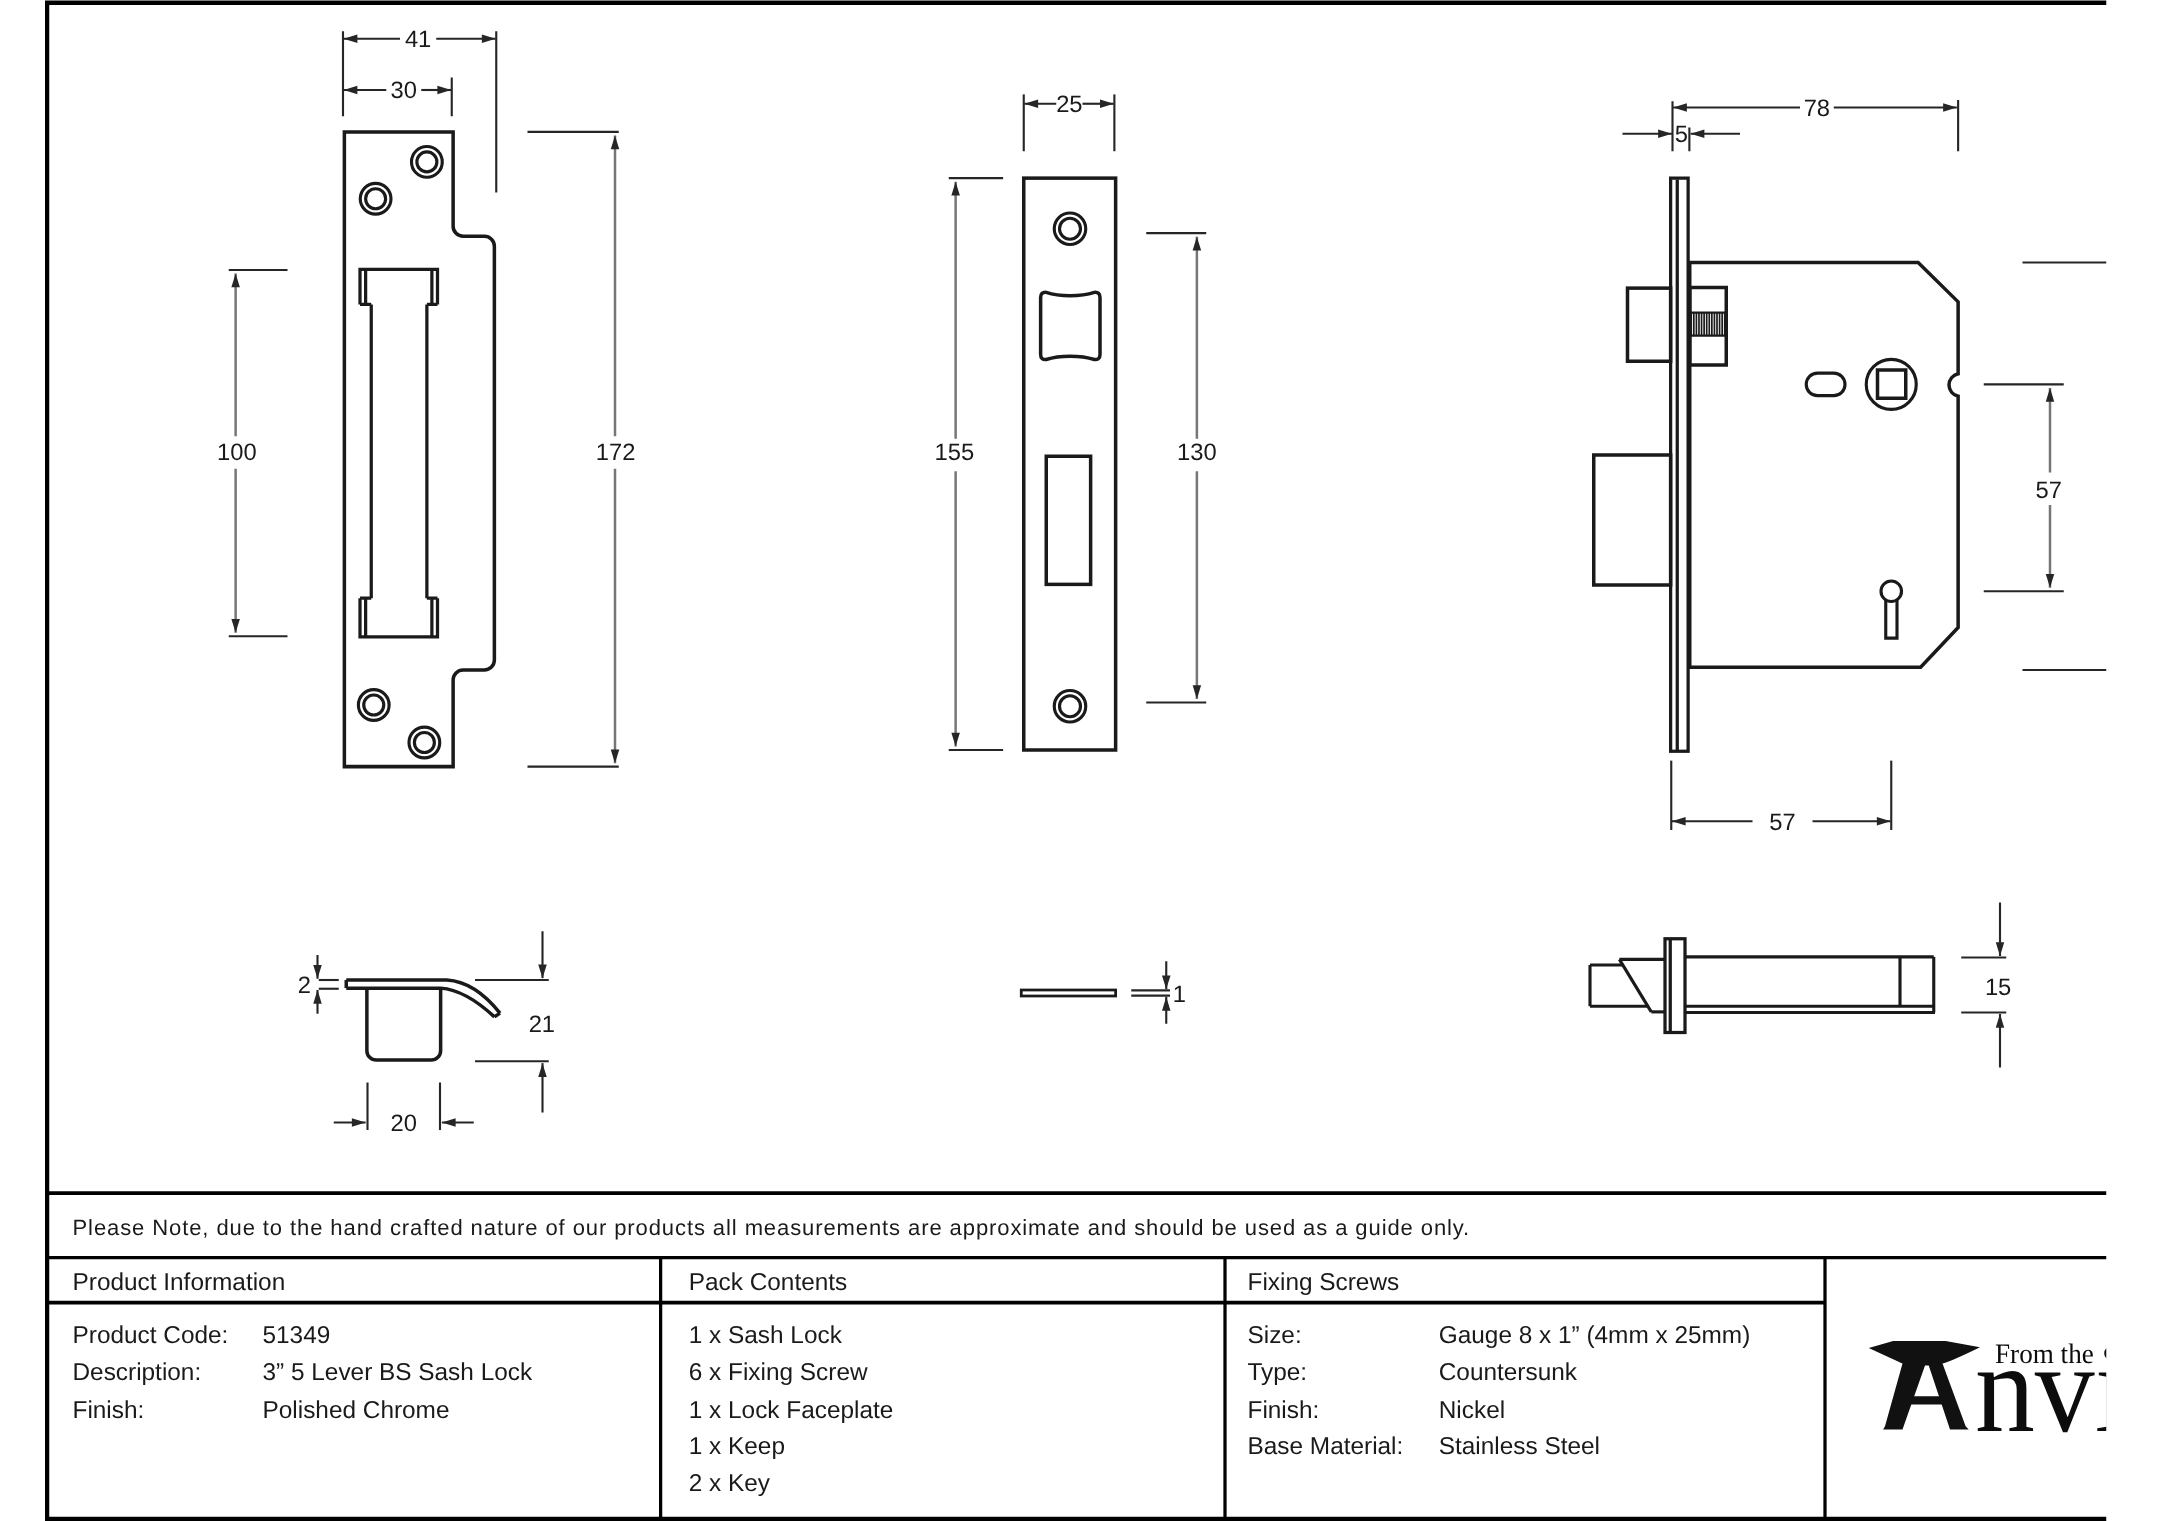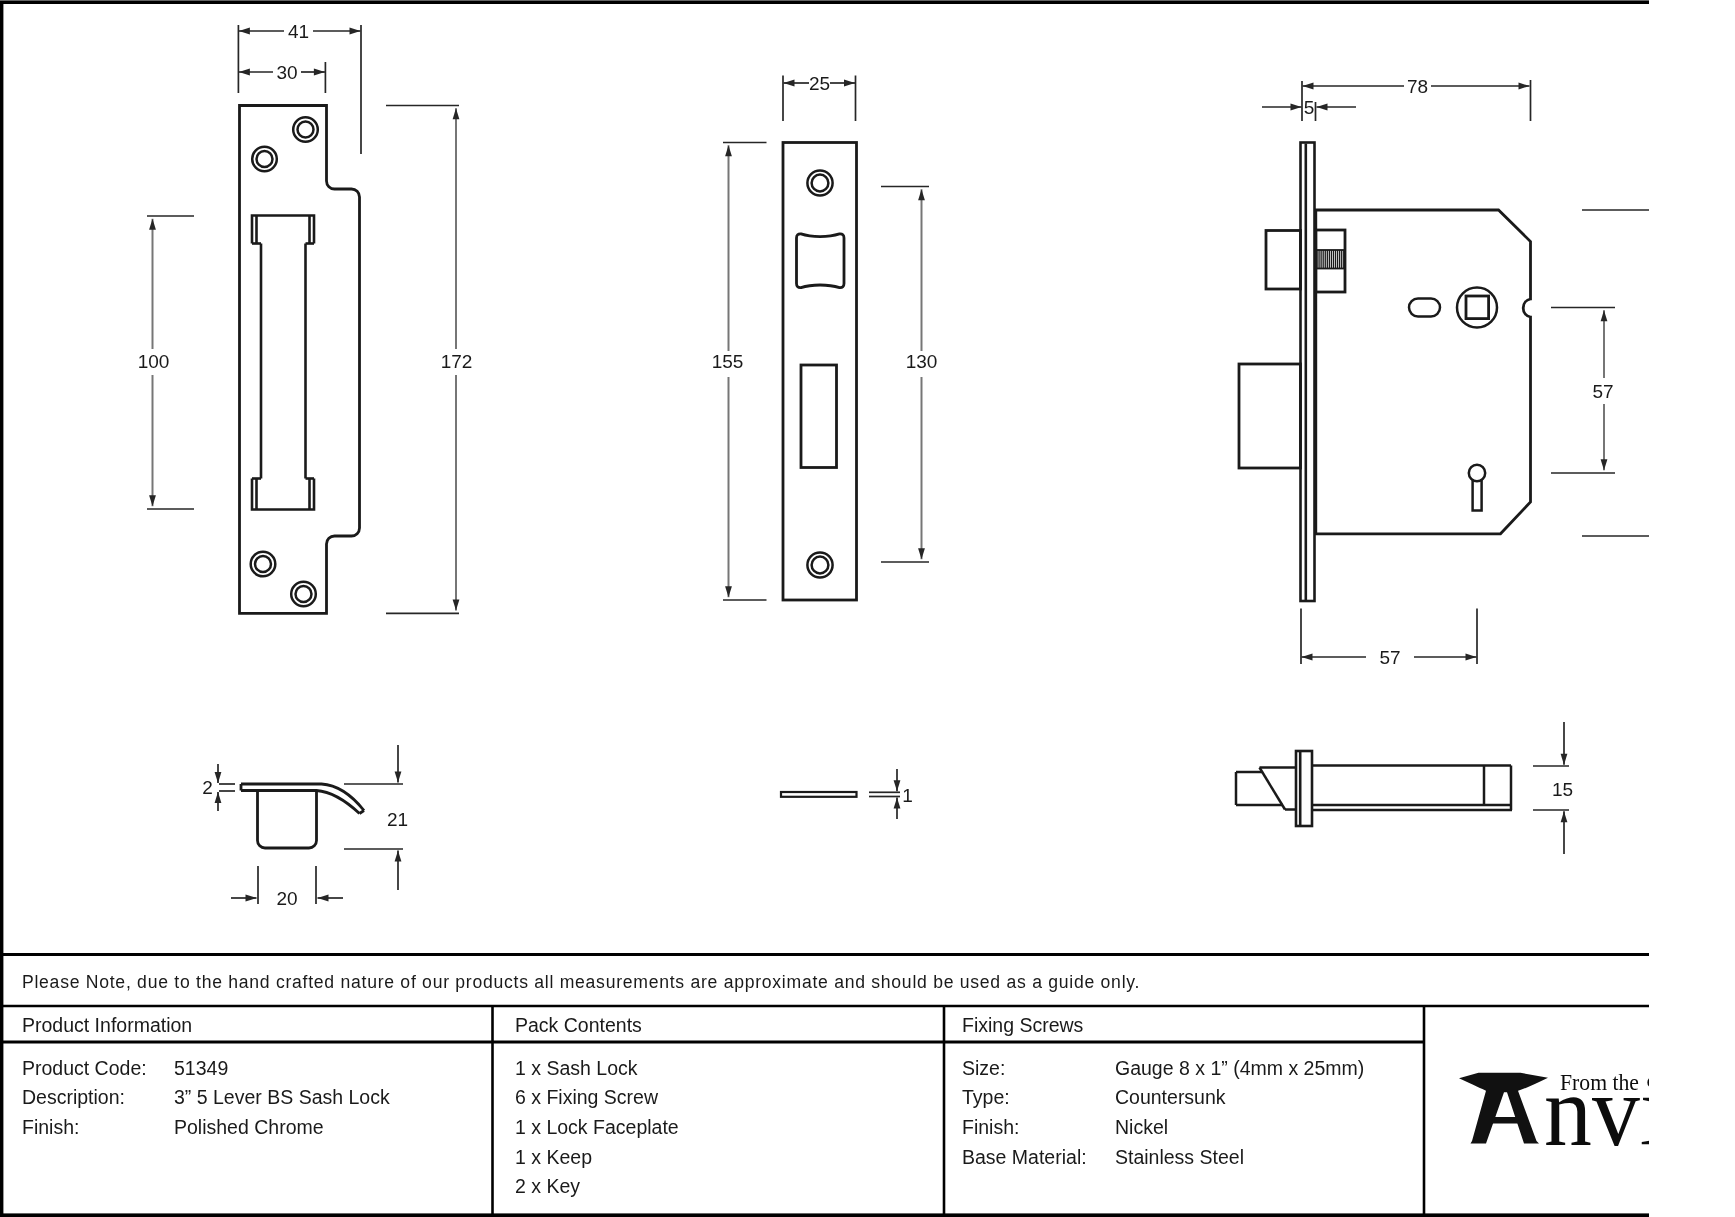--- a/index.html
+++ b/index.html
@@ -1,16 +1,16 @@
 <!DOCTYPE html>
 <html><head>
 <meta charset="utf-8">
 <style>
   html,body{margin:0;padding:0;background:#fff;}
-  #page{position:relative;width:1649px;height:1217px;background:#ffffff;overflow:hidden;}
+  #page{position:relative;width:1649px;height:1217px;background:#ffffff;overflow:hidden;padding-left:36px;}
   svg{display:block;}
   text{font-family:"Liberation Sans",sans-serif;fill:#1a1a1a;}
   .d{font-size:19px;text-anchor:middle;}
   .tb{font-size:19.5px;}
   .nt{font-size:17.6px;letter-spacing:0.73px;}
   .ol{fill:none;stroke:#1a1a1a;stroke-width:2.8;}
   .ol2{fill:none;stroke:#1a1a1a;stroke-width:2.5;}
   .dl{fill:none;stroke:#262626;stroke-width:1.7;}
   .dg{fill:none;stroke:#767676;stroke-width:2;}
   .tl{fill:none;stroke:#1a1a1a;stroke-width:2.6;}

